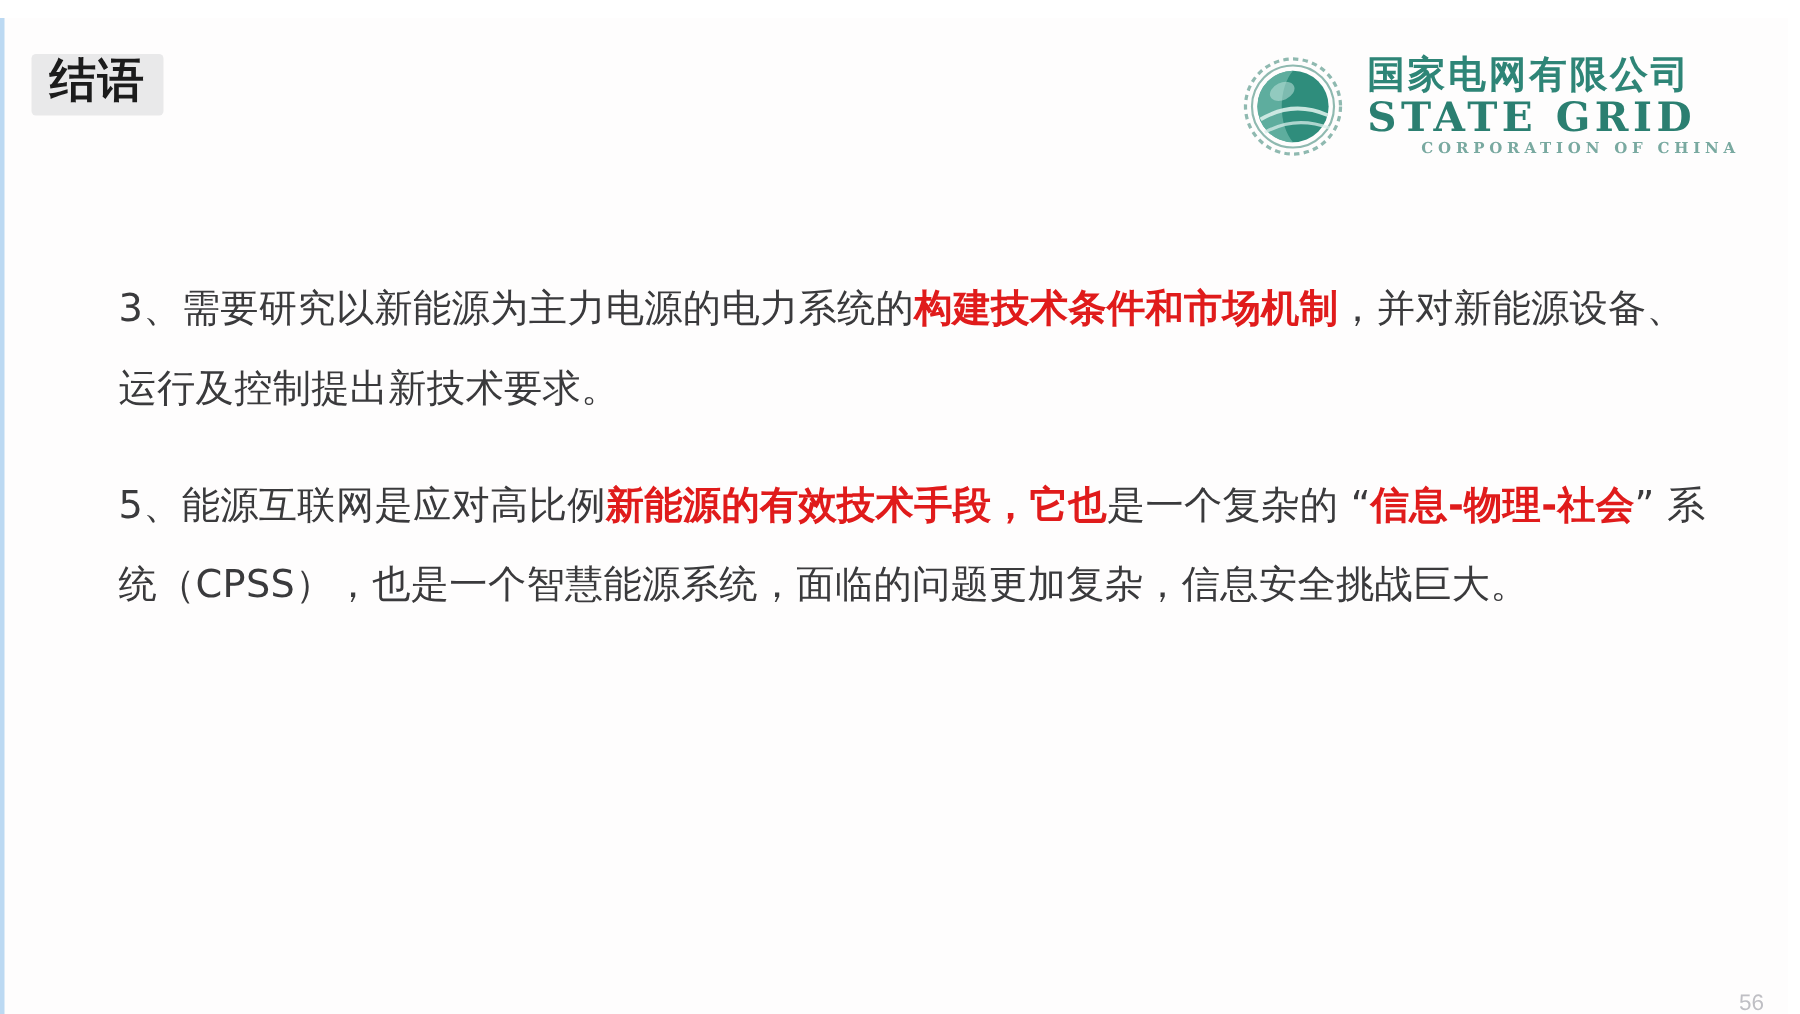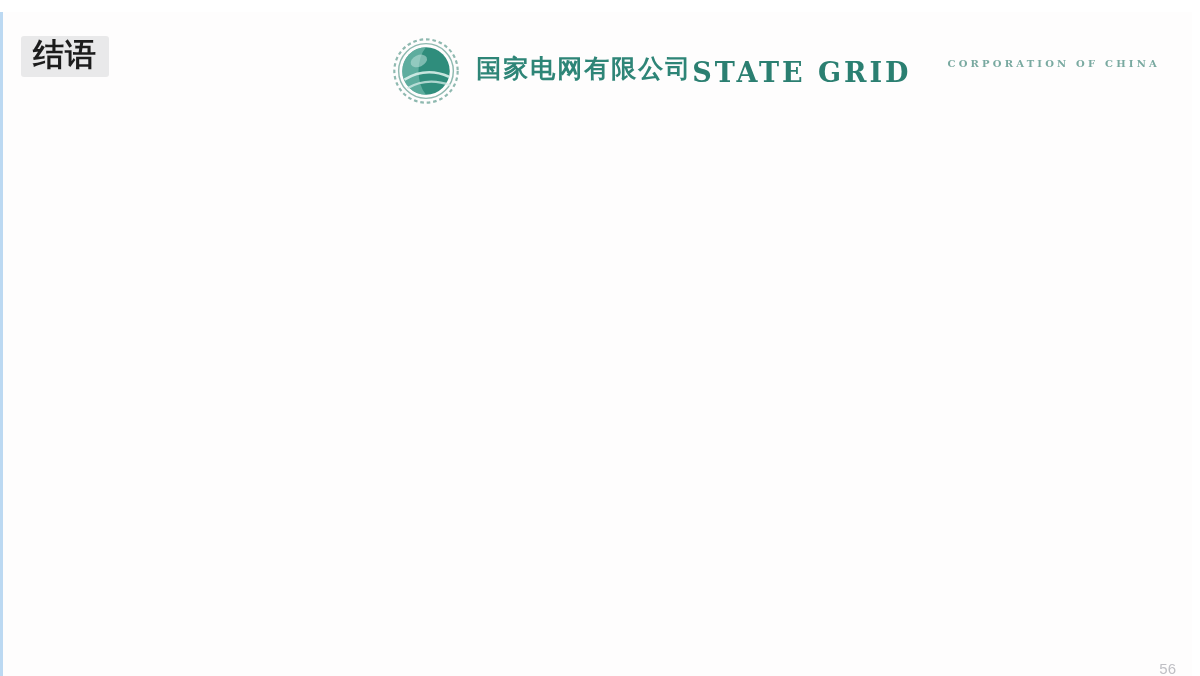--- a/index.html
+++ b/index.html
@@ -59,21 +59,21 @@
     align-items: center;
     gap: 14px;
   }
   .logo-emblem {
     width: 72px;
     height: 78px;
     flex: 0 0 auto;
   }
   .logo-text {
     display: flex;
-    flex-direction: row;
+    flex-direction: column;
     justify-content: center;
     line-height: 1;
   }
   .logo-cn {
     font-size: 25px;
     font-weight: bold;
     color: #2e8577;
     letter-spacing: 2px;
     white-space: nowrap;
   }
@@ -158,17 +158,19 @@
       <div class="logo-text">
         <div class="logo-cn">国家电网有限公司</div>
         <div class="logo-en">STATE GRID</div>
         <div class="logo-sub">CORPORATION OF CHINA</div>
       </div>
     </div>
 
   </div>
 
   <div class="content">
+    <p class="para"><span class="seg-black">3、需要研究以新能源为主力电源的电力系统的</span><span class="seg-red">构建技术条件和市场机制</span><span class="seg-black">，并对新能源设备、运行及控制提出新技术要求。</span></p>
+    <p class="para"><span class="seg-black">5、能源互联网是应对高比例</span><span class="seg-red">新能源的有效技术手段，它也</span><span class="seg-black">是一个复杂的 “</span><span class="seg-red">信息-物理-社会</span><span class="seg-black">” 系统（CPSS），也是一个智慧能源系统，面临的问题更加复杂，信息安全挑战巨大。</span></p>
   </div>
 
   <div class="page-number">56</div>
 
 </div>
 
 </body></html>

